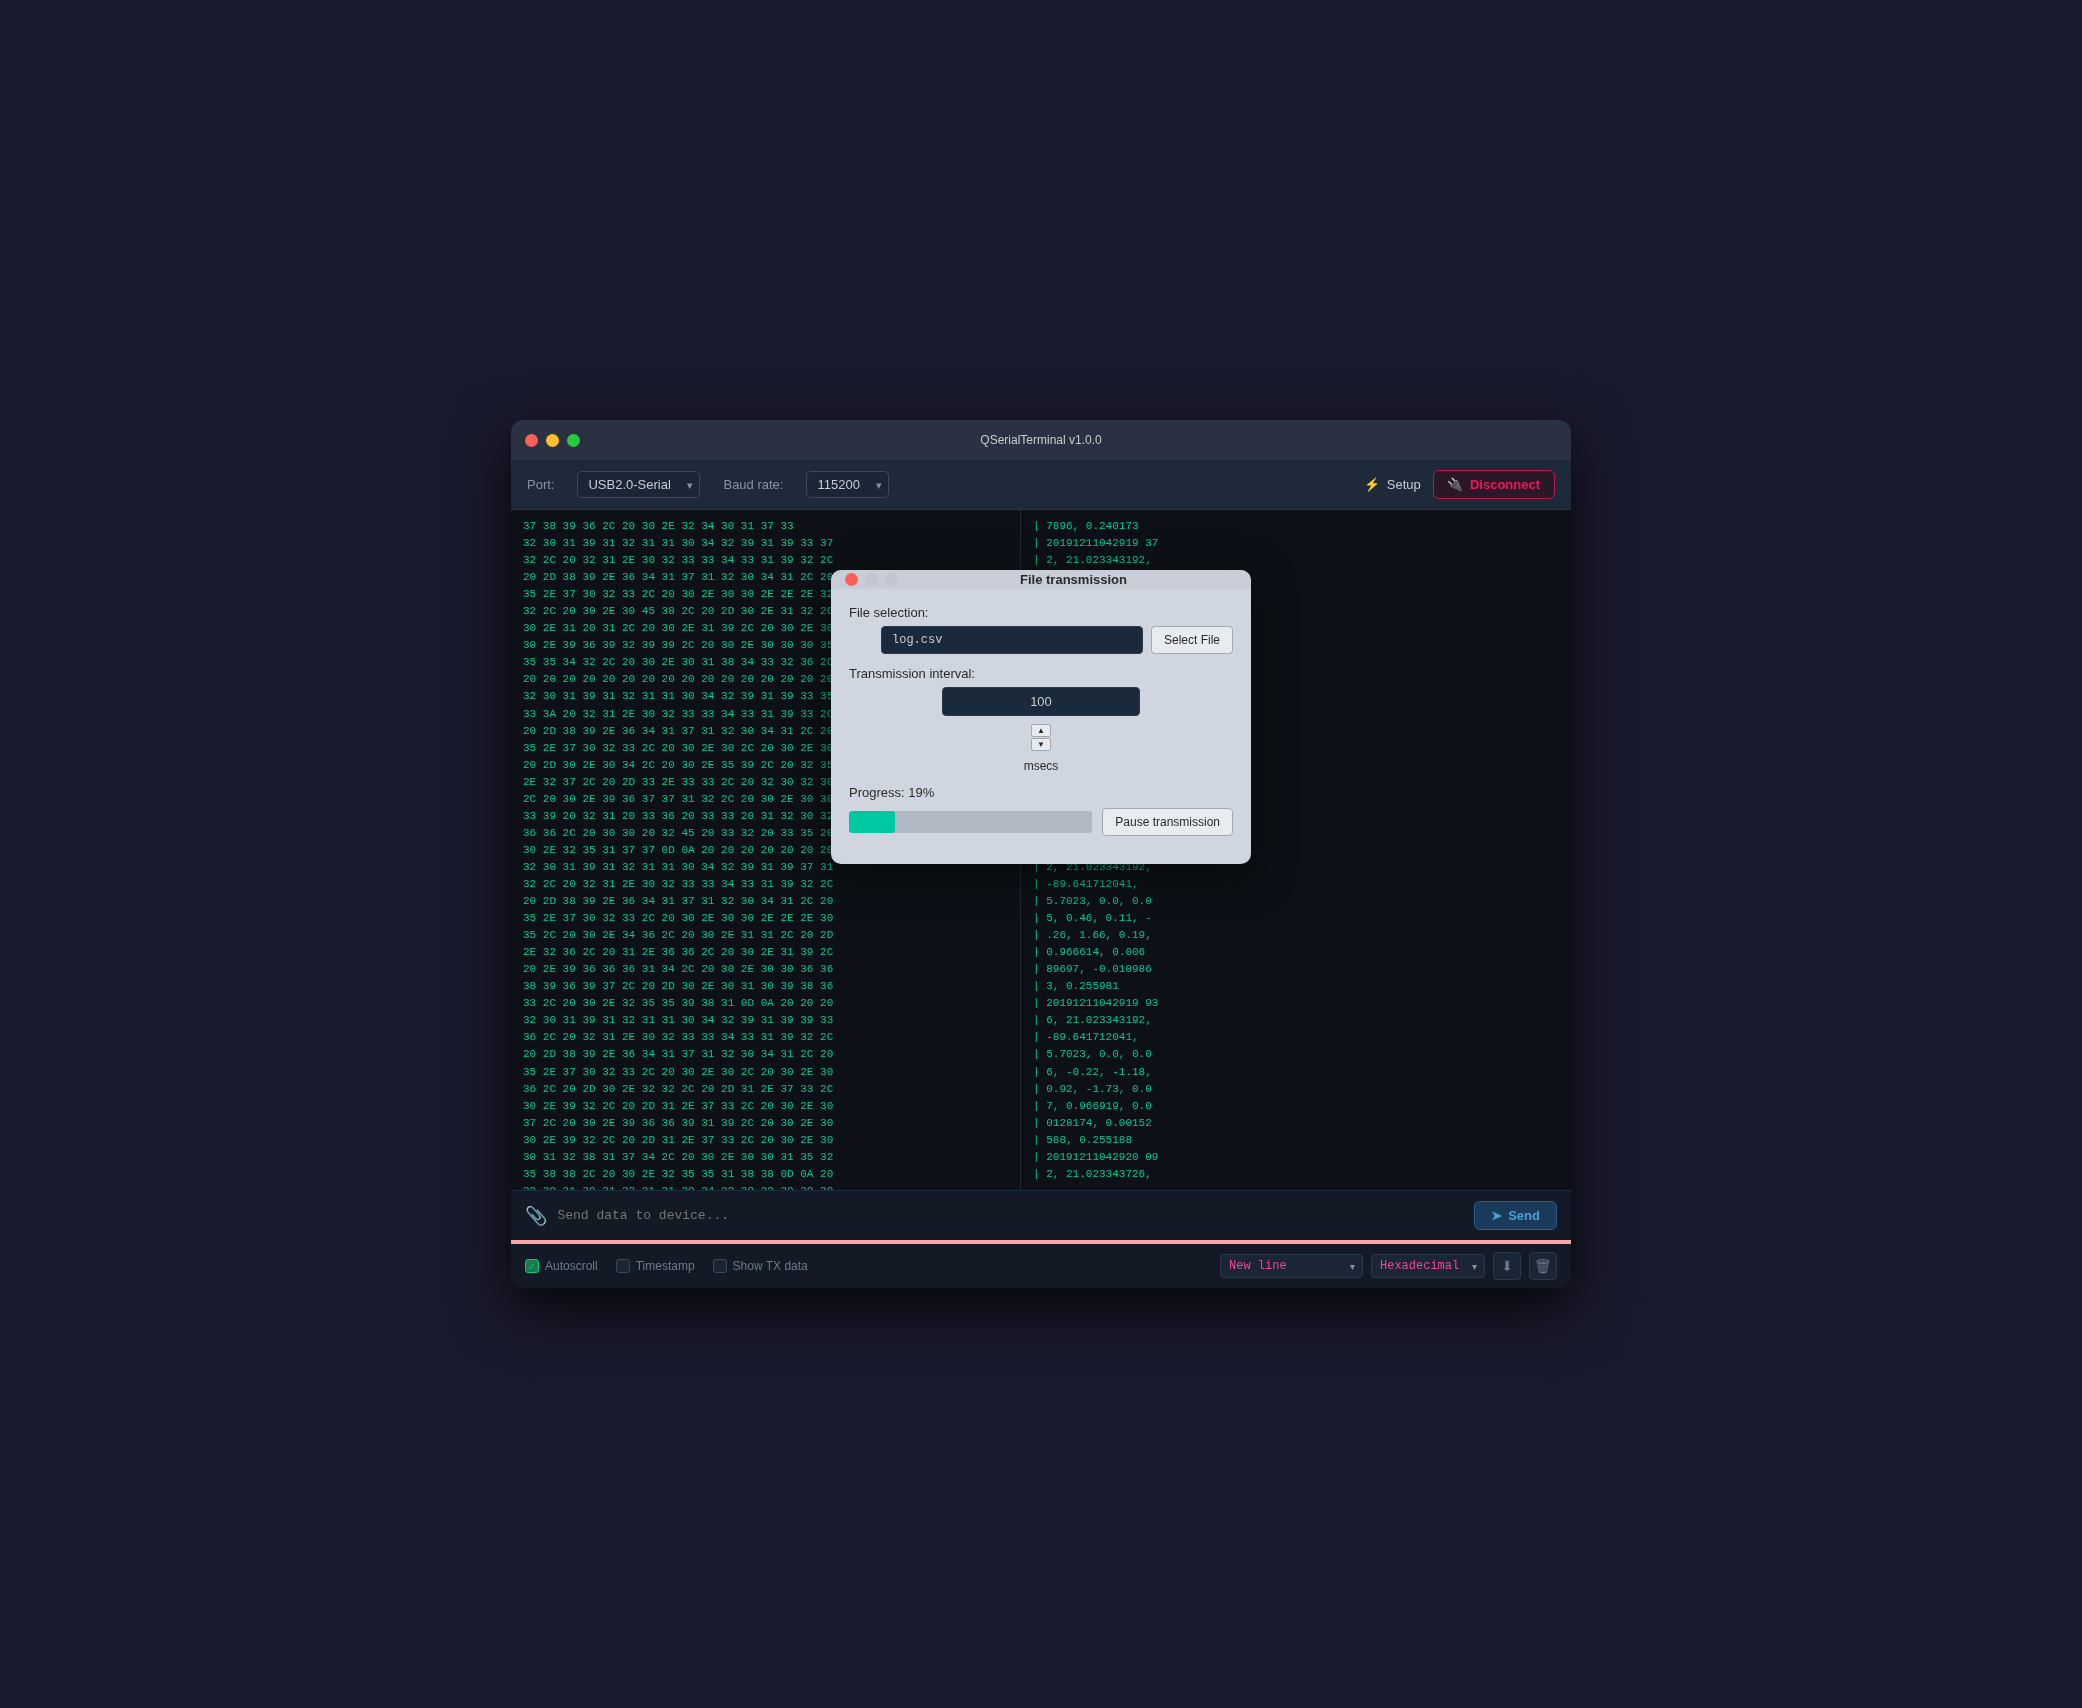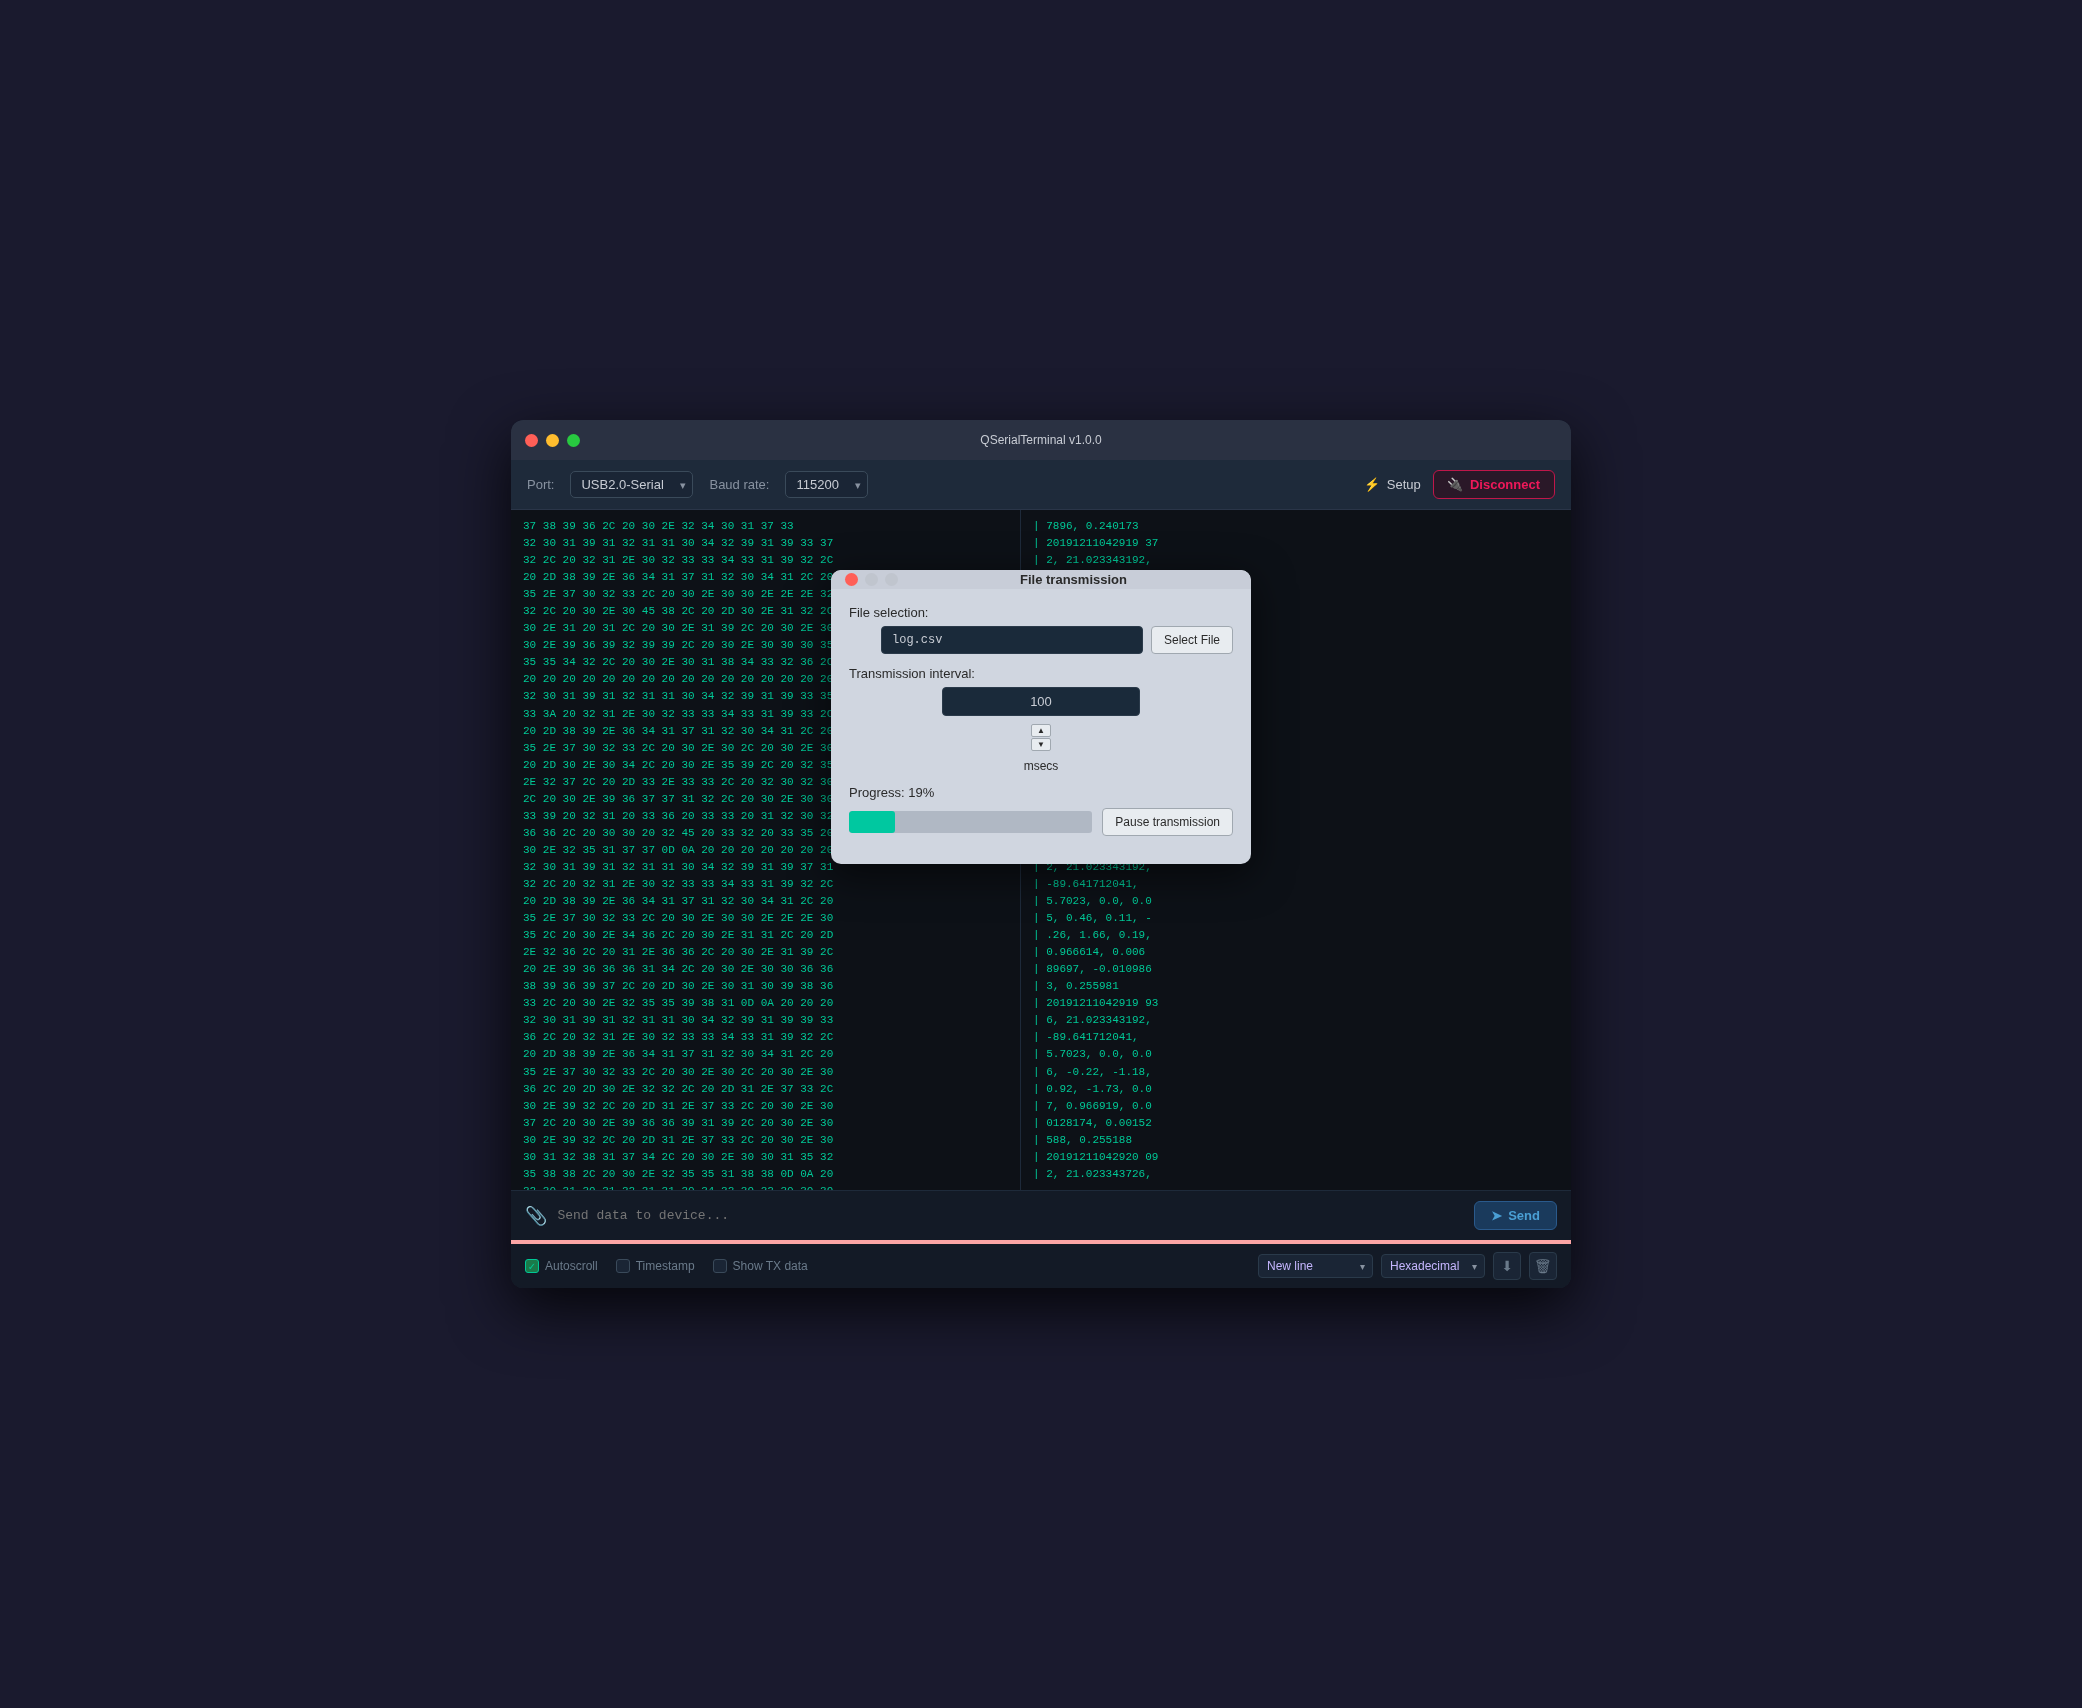--- a/index.html
+++ b/index.html
@@ -46,21 +46,21 @@
     .titlebar-title {
       color: #c8ccd4;
       font-size: 12px;
       font-weight: 500;
     }
     .toolbar {
       background: #1e2a3a;
       padding: 10px 16px;
       display: flex;
       align-items: center;
-      gap: 16px;
+      gap: 23px;
       border-bottom: 1px solid #2a3548;
     }
     .toolbar-label {
       color: #8892a0;
       font-size: 13px;
     }
     .toolbar-select {
       background: #1a2535;
       border: 1px solid #3a4a5a;
       color: #c8ccd4;
@@ -221,26 +221,27 @@
       right: 8px;
       top: 50%;
       transform: translateY(-50%);
       color: #8892a0;
       pointer-events: none;
       font-size: 10px;
     }
     .status-select {
       background: #1a2535;
       border: 1px solid #2a3a4a;
-      color: #c4b5fd;
+      color: #ec4899;
       font-size: 12px;
       padding: 4px 24px 4px 8px;
       border-radius: 4px;
       appearance: none;
       cursor: pointer;
+      font-family: Liberation Mono, monospace;
     }
     .icon-btn {
       background: #1a2535;
       border: 1px solid #2a3a4a;
       color: #6a7a8a;
       width: 28px;
       height: 28px;
       border-radius: 4px;
       cursor: pointer;
       display: flex;

